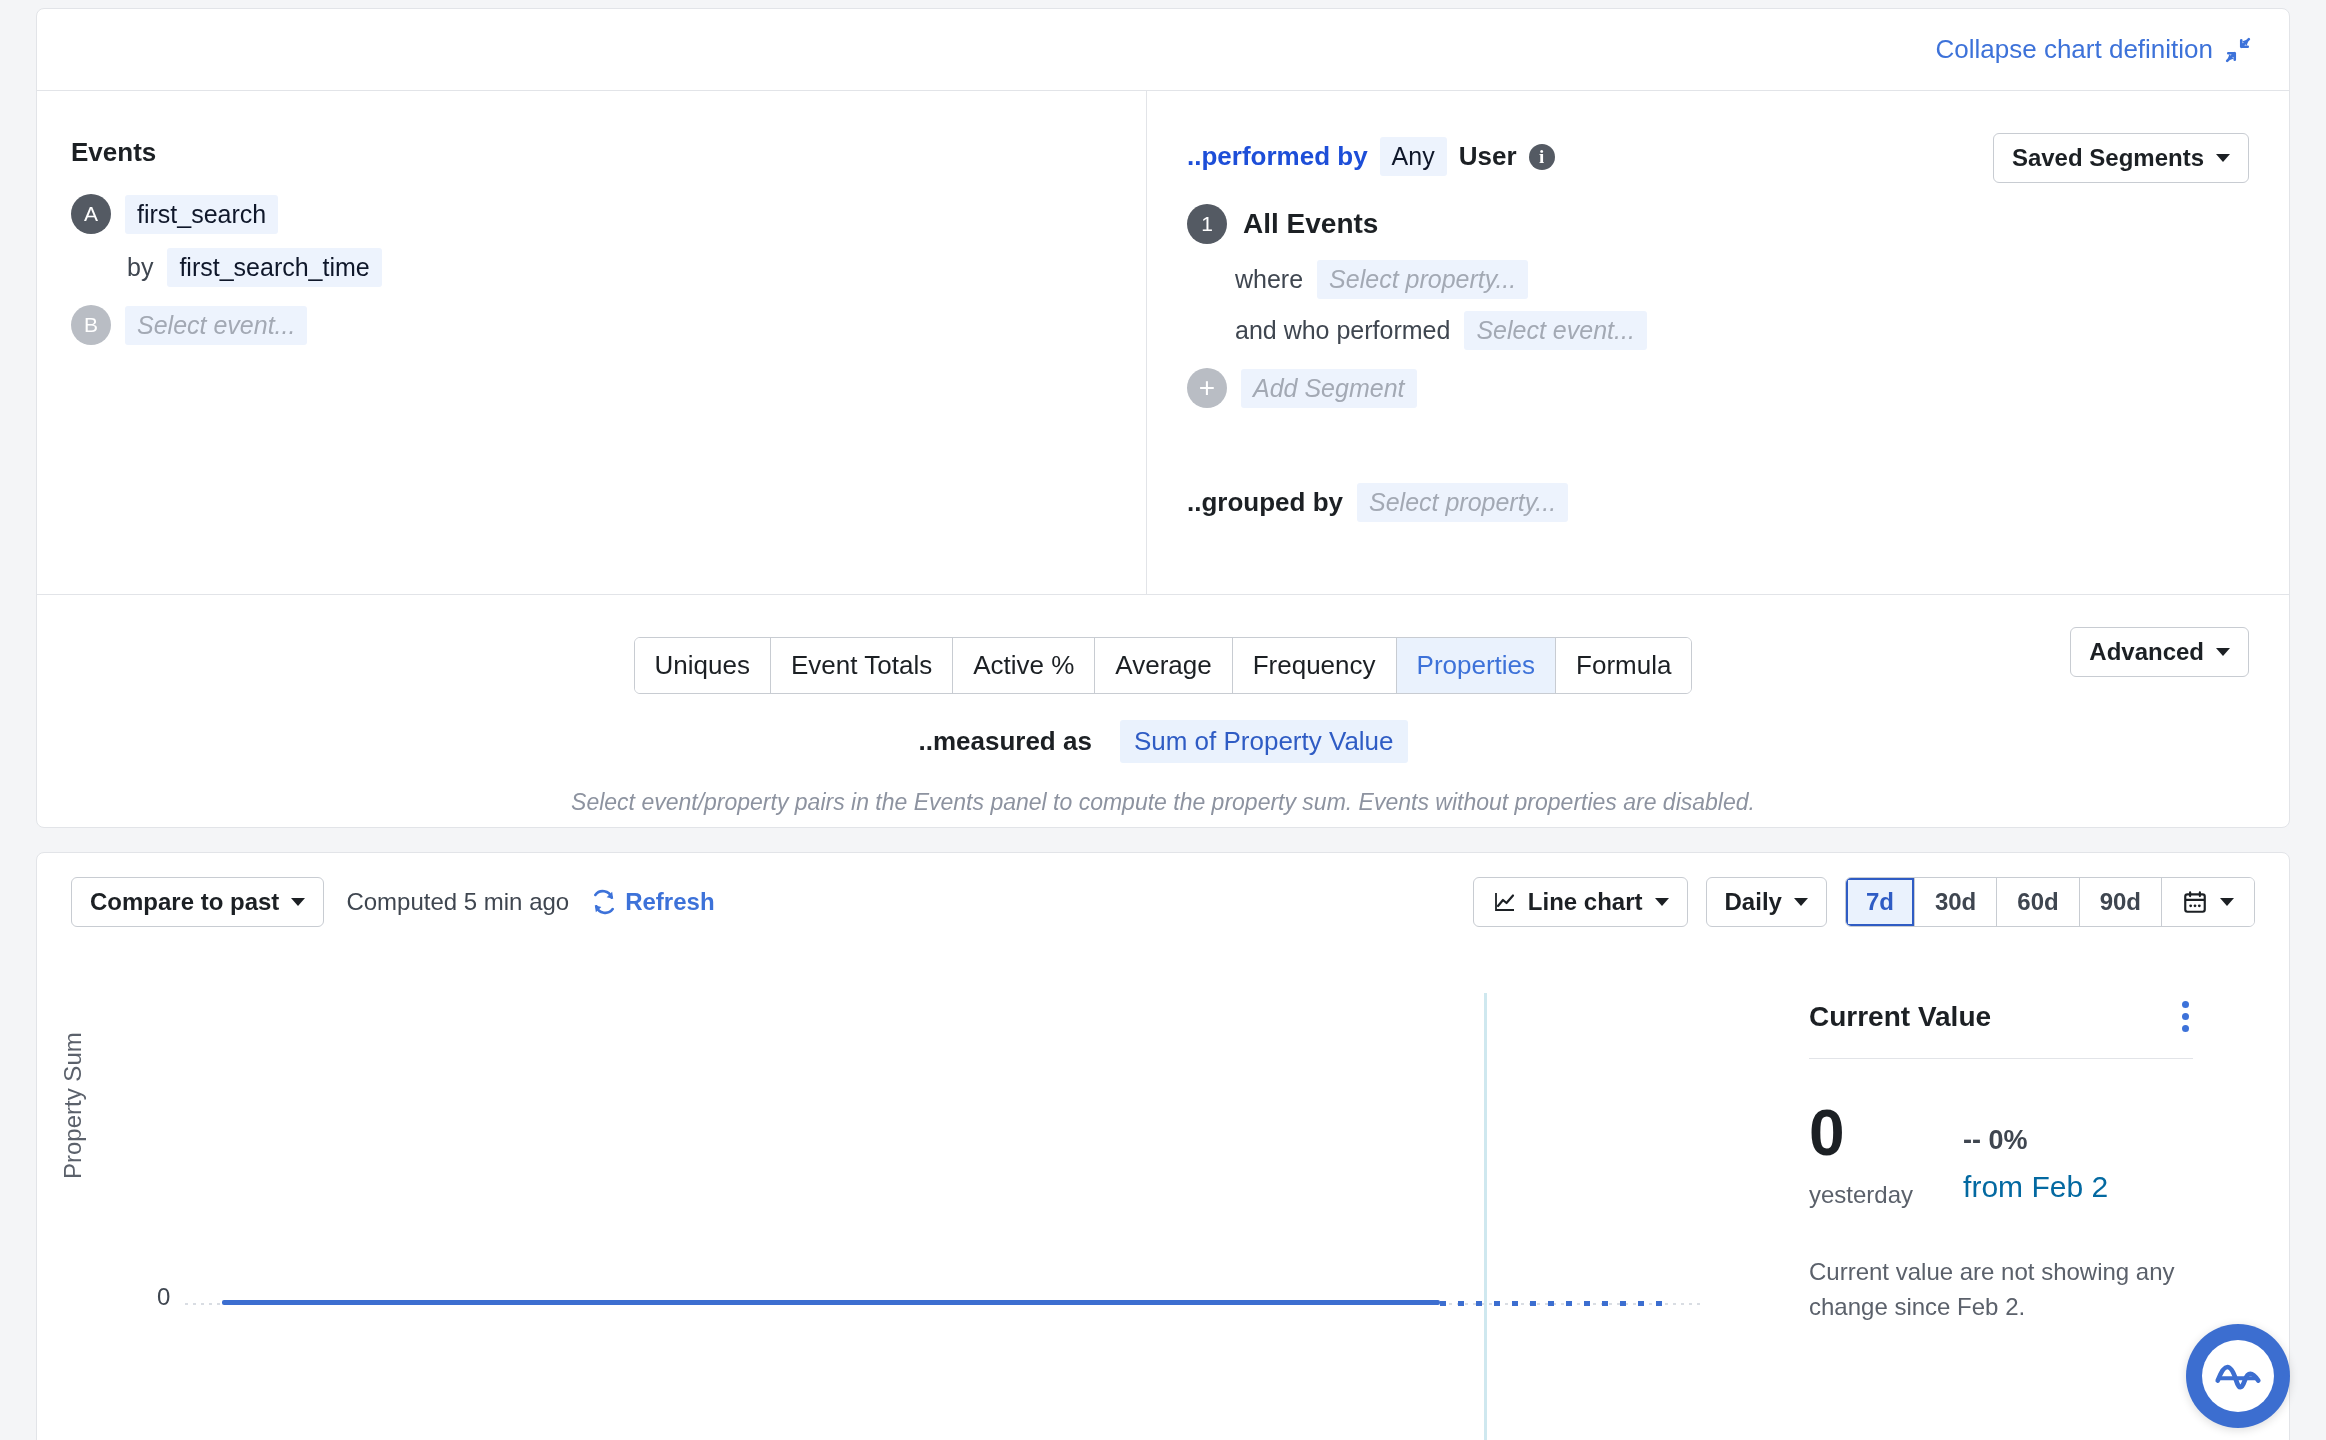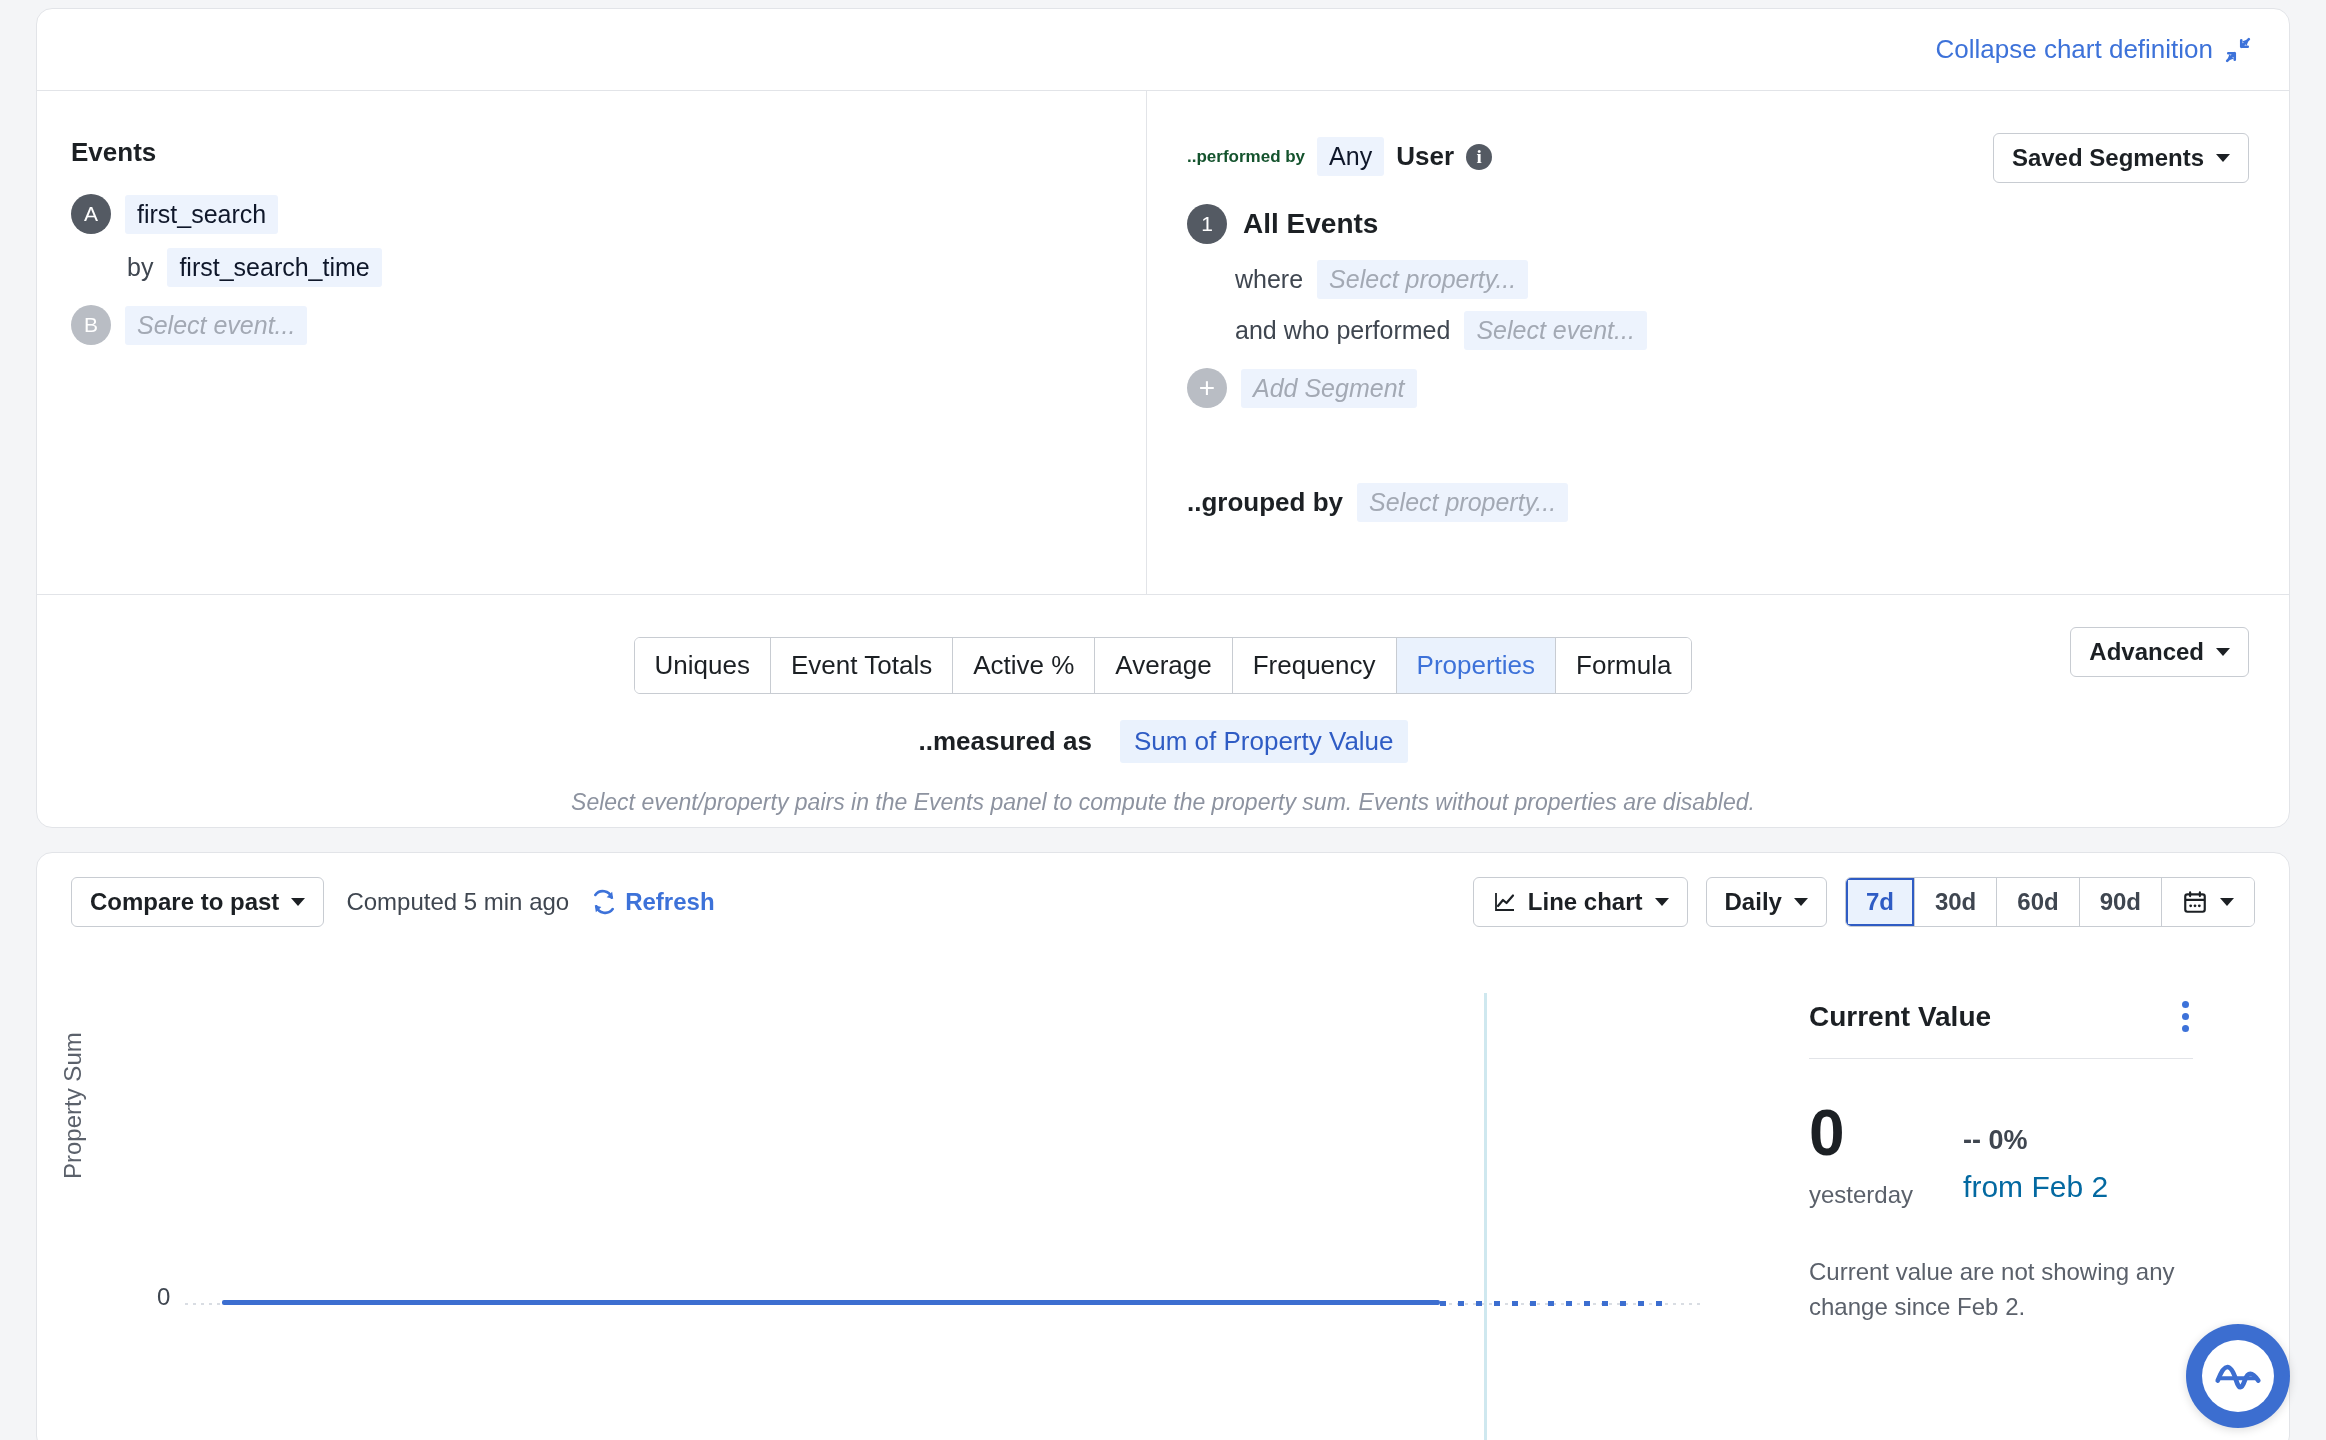--- a/index.html
+++ b/index.html
@@ -11,21 +11,21 @@
     -webkit-font-smoothing: antialiased;
     overflow: hidden;
   }
 
   .page { width: 2326px; height: 1440px; position: relative; }
 
   
   .card {
     background: #ffffff;
     border: 1px solid #e2e4e8;
-    border-radius: 16px;
+    border-radius: 8px;
   }
   #definition-card {
     position: absolute;
     left: 36px; top: 8px;
     width: 2254px; height: 820px;
   }
   #chart-card {
     position: absolute;
     left: 36px; top: 852px;
     width: 2254px; height: 600px;
@@ -119,23 +119,23 @@
   }
 
   
   .perf-row {
     display: flex;
     align-items: center;
     gap: 12px;
     margin-bottom: 28px;
   }
   .perf-label {
-    font-size: 17px;
+    font-size: 26px;
     font-weight: 700;
-    color: #14532d;
+    color: #1d4ed8;
   }
   .plain-word { font-size: 26px; font-weight: 700; color: #1c2024; }
   .info-icon {
     width: 26px; height: 26px; border-radius: 50%;
     background: #545a63; color: #fff;
     font-size: 19px; font-weight: 700;
     display: inline-flex; align-items: center; justify-content: center;
     font-family: "Liberation Serif", serif;
     flex: 0 0 auto;
   }

